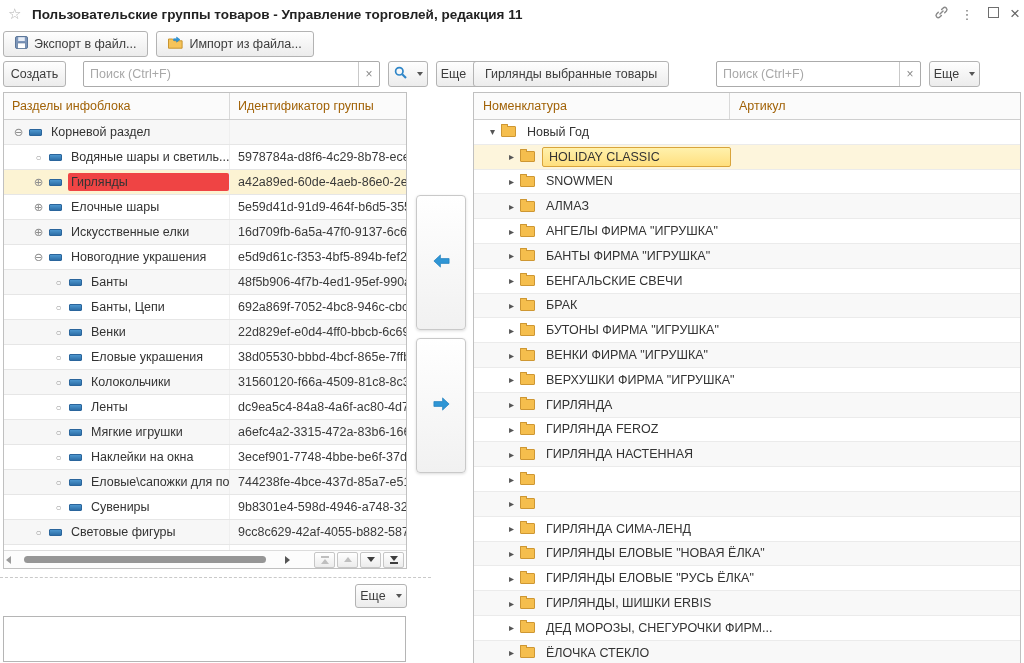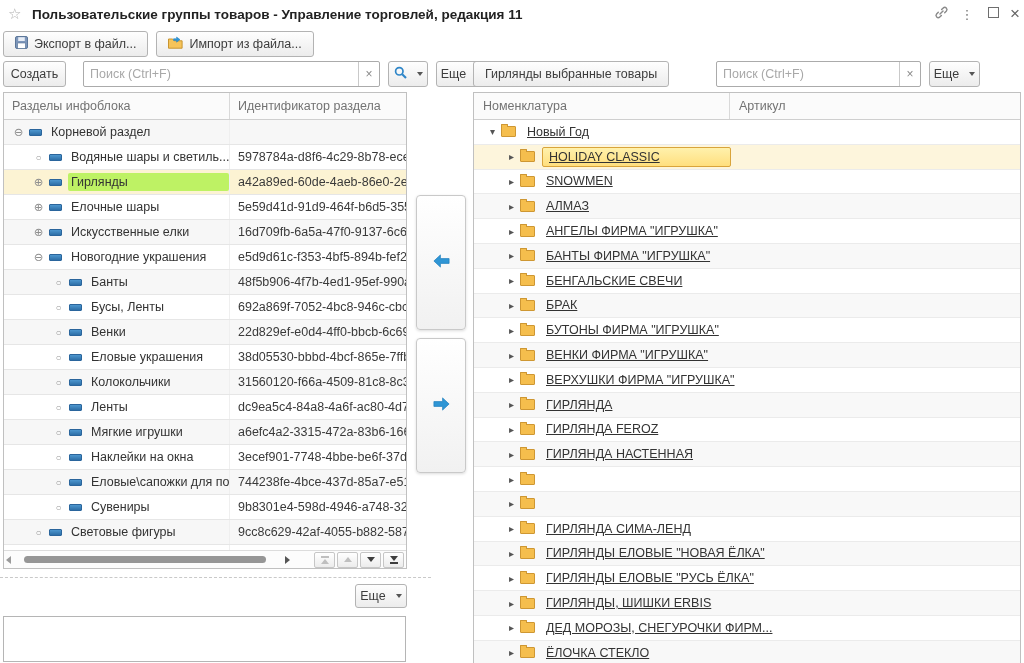--- a/index.html
+++ b/index.html
@@ -30,34 +30,34 @@
   .ractions{position:absolute;top:61px;left:473px;width:548px;display:flex;align-items:center;padding-right:41px;box-sizing:border-box;}
   .searchwrap{display:flex;align-items:center;height:26px;border:1px solid #ababab;border-radius:2px;background:#fff;box-sizing:border-box;}
   .searchwrap input{border:none;outline:none;height:22px;padding:0 6px;font:inherit;color:#333;flex:1;min-width:0;background:transparent;}
   .searchwrap input::placeholder{color:#a8a8a8;}
   .sclear{width:20px;align-self:stretch;border-left:1px solid #c9c9c9;display:flex;align-items:center;justify-content:center;
           color:#8a8a8a;font-size:12px;cursor:pointer;}
   .magbtn{width:40px;justify-content:center;padding:0 6px;}
 
   
   .ltable{position:absolute;left:3px;top:92px;width:404px;height:477px;border:1px solid #c0c0c0;box-sizing:border-box;background:#fff;}
-  .thead{height:26px;display:flex;align-items:center;background:#fbfbfb;border-bottom:1px solid #cfcfcf;color:#737373;}
+  .thead{height:26px;display:flex;align-items:center;background:#fbfbfb;border-bottom:1px solid #cfcfcf;color:#a16207;}
   .lh1{width:226px;padding-left:8px;border-right:1px solid #d9d9d9;line-height:26px;box-sizing:border-box;}
   .lh2{flex:1;padding-left:8px;}
   .lbody{position:absolute;top:27px;left:0;right:0;bottom:18px;overflow:hidden;}
   .lrow{height:25px;display:flex;align-items:stretch;border-bottom:1px solid #e6e6e6;box-sizing:border-box;cursor:pointer;background:#fff;}
   .lrow:nth-child(odd){background:#f7f7f7;}
   .lrow.sel{background:#FCF3D3;}
   .lname{width:226px;display:flex;align-items:center;border-right:1px solid #efefef;overflow:hidden;box-sizing:border-box;}
   .indent{flex:none;}
   .exp{width:13px;text-align:center;font-size:11.5px;color:#8f8f8f;flex:none;cursor:pointer;}
   .exp.circle{font-size:10px;color:#9a9a9a;}
   .gicon{width:11px;height:5px;background:linear-gradient(#4d97cf,#2e6fa7);border:1px solid #2a659c;border-radius:1px;margin-left:4px;flex:none;}
   .llabel{margin-left:6px;flex:1;white-space:nowrap;overflow:hidden;padding:2px 3px;}
-  .lrow.sel .llabel{background:#bef264;border-radius:2px;}
+  .lrow.sel .llabel{background:#ef4444;border-radius:2px;}
   .lguid{flex:1;padding-left:8px;white-space:nowrap;overflow:hidden;display:flex;align-items:center;color:#3a3a3a;}
 
   
   .lscroll{position:absolute;left:0;right:0;bottom:0;height:18px;border-top:1px solid #dcdcdc;background:#fcfcfc;
            display:flex;align-items:center;padding:0 2px;box-sizing:border-box;}
   .sarr{width:0;height:0;border-top:4px solid transparent;border-bottom:4px solid transparent;cursor:pointer;flex:none;}
   .sarr.left{border-right:5px solid #9b9b9b;margin-right:3px;}
   .sarr.right{border-left:5px solid #555;margin-left:3px;}
   .strack{position:relative;width:268px;height:8px;flex:none;}
   .sthumb{position:absolute;left:10px;top:0;width:242px;height:7px;background:#969696;border-radius:4px;cursor:pointer;}
@@ -86,21 +86,21 @@
   .rh1{width:256px;padding-left:9px;border-right:1px solid #d9d9d9;line-height:26px;box-sizing:border-box;}
   .rh2{flex:1;padding-left:9px;}
   .rbody{position:absolute;top:27px;left:0;right:0;bottom:0;overflow:hidden;}
   .rrow{height:24.8px;display:flex;align-items:center;border-bottom:1px solid #ebebeb;box-sizing:border-box;cursor:pointer;background:#fff;}
   .rrow:nth-child(even){background:#f8f8f8;}
   .rrow.sel{background:#FDF5DC;}
   .rarrow{width:13px;text-align:center;color:#555;font-size:10px;flex:none;cursor:pointer;}
   .folder{width:13px;height:9px;background:#F5BE4D;border:1px solid #CE9733;border-radius:1px;position:relative;margin-left:2px;margin-right:7px;flex:none;}
   .folder::before{content:"";position:absolute;top:-3px;left:-1px;width:5px;height:2px;background:#F5BE4D;
                   border:1px solid #CE9733;border-bottom:none;border-radius:1px 1px 0 0;}
-  .rlabel{white-space:nowrap;overflow:hidden;padding:2px 4px;text-decoration:underline;}
+  .rlabel{white-space:nowrap;overflow:hidden;padding:2px 4px;}
   .rrow.sel .rlabel{flex:1;margin-right:289px;background:linear-gradient(#FFF1AC,#FFDF7E);
                     border:1px solid #D9A43B;border-radius:2px;padding:2px 6px;}
 </style>
 </head>
 <body>
 
 <div class="app">
 
   <div class="titlebar">
     <span class="star">☆</span>
@@ -174,21 +174,21 @@
     <div style="width:8px;"></div>
     <button class="btn" style="width:51px;justify-content:center;">
       <span>Еще</span>
       <span class="caret"></span>
     </button>
   </div>
 
   <div class="ltable">
     <div class="thead">
       <div class="lh1">Разделы инфоблока</div>
-      <div class="lh2">Идентификатор раздела</div>
+      <div class="lh2">Идентификатор группы</div>
     </div>
     <div class="lbody" id="left-rows">
         <div class="lrow">
     <div class="lname">
       <span class="indent" style="width: 8px;"></span>
       <span class="exp">⊖</span>
       <span class="gicon"></span>
       <span class="llabel">Корневой раздел</span>
     </div>
     <div class="lguid"></div>
@@ -245,21 +245,21 @@
       <span class="gicon"></span>
       <span class="llabel">Банты</span>
     </div>
     <div class="lguid">48f5b906-4f7b-4ed1-95ef-990a247522</div>
   </div>
         <div class="lrow">
     <div class="lname">
       <span class="indent" style="width: 48px;"></span>
       <span class="exp circle">○</span>
       <span class="gicon"></span>
-      <span class="llabel">Бусы, Ленты</span>
+      <span class="llabel">Банты, Цепи</span>
     </div>
     <div class="lguid">692a869f-7052-4bc8-946c-cbcfdd861</div>
   </div>
         <div class="lrow">
     <div class="lname">
       <span class="indent" style="width: 48px;"></span>
       <span class="exp circle">○</span>
       <span class="gicon"></span>
       <span class="llabel">Венки</span>
     </div>

